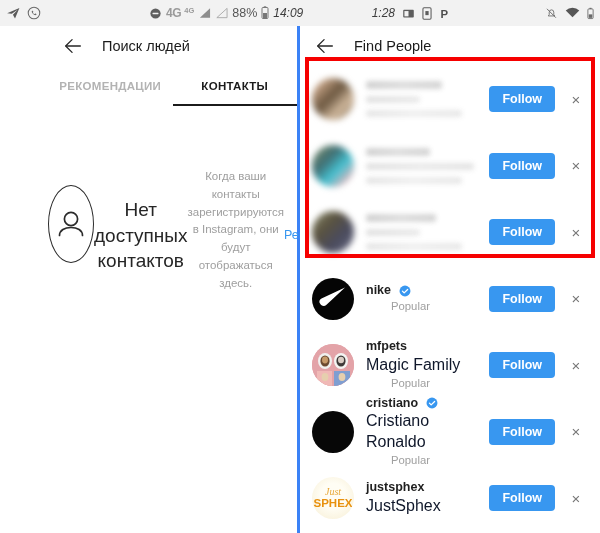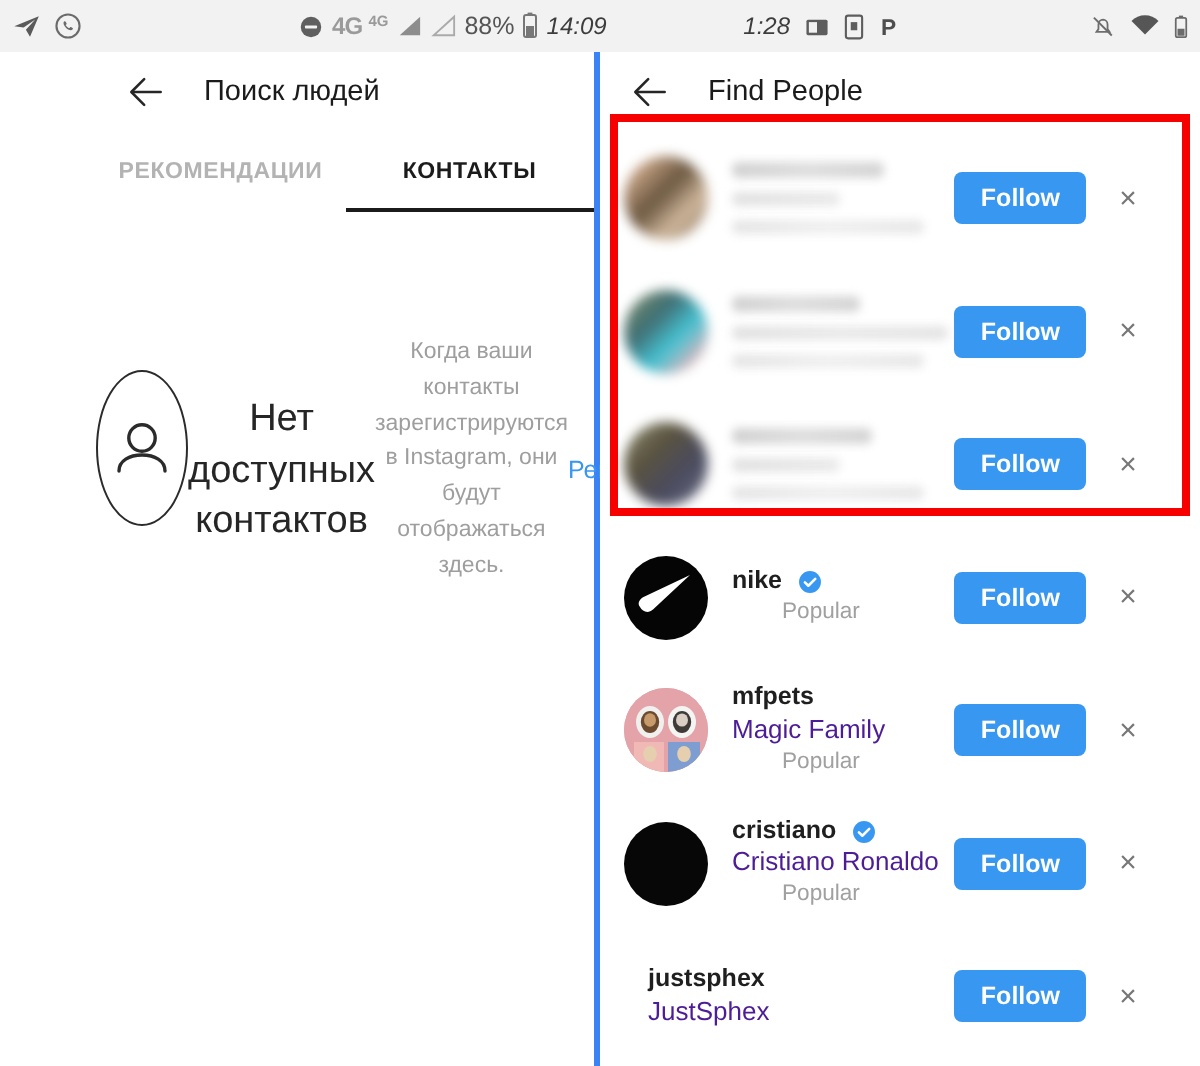--- a/index.html
+++ b/index.html
@@ -46,25 +46,25 @@
   
   .empty{padding-top:50px; display:flex; flex-direction:row; align-items:center; text-align:center;}
   .empty-circle{width:78px;height:78px;border:1.6px solid #2b2b2b;border-radius:50%;
     display:flex;align-items:center;justify-content:center;}
   .empty-title{margin-top:22px; font-size:19px; color:#262626; line-height:1.35; font-weight:400; width:240px;}
   .empty-sub{margin-top:12px; font-size:11.5px; color:#9e9e9e; line-height:1.55; width:236px;}
   .empty-link{margin-top:22px; font-size:12.5px; color:#3897f0; font-weight:400; cursor:pointer;}
 
   
   .list{position:relative;}
-  .row{display:flex; align-items:center; height:66.5px; padding:0 24px 0 12px;}
+  .row{display:flex; align-items:center; height:66.5px; padding:0 12px 0 12px;}
   .avatar{width:42px;height:42px;border-radius:50%;flex:0 0 42px;overflow:hidden;position:relative;background:#ddd;}
   .meta{flex:1; min-width:0; margin-left:12px; display:flex; flex-direction:column; justify-content:center;}
   .uname{display:flex; align-items:center; gap:8px; font-size:12.5px; font-weight:700; color:#1f1f1f; line-height:1.25;}
-  .ufull{font-size:13px; color:#4c1d95; line-height:1.3;}
+  .ufull{font-size:16px; color:#0f172a; line-height:1.3;}
   .unote{font-size:11.3px; color:#a0a0a0; line-height:1.35;margin-left:25px;}
   .follow{background:#3897f0; color:#fff; border:none; border-radius:4px;
     font-size:12.5px; font-weight:700; padding:6px 13px; cursor:pointer;
     font-family:"Liberation Sans", sans-serif; flex:0 0 auto;}
   .closebtn{width:24px;height:24px;margin-left:9px;display:flex;align-items:center;justify-content:center;
     color:#777; font-size:15px; cursor:pointer; flex:0 0 24px;}
 
   .verified{width:12px;height:12px;flex:0 0 12px;display:inline-block;}
 
   
@@ -318,20 +318,26 @@
             </span>
           </div>
           <div class="ufull">Cristiano Ronaldo</div>
           <div class="unote">Popular</div>
         </div>
         <button class="follow" style="background: rgb(56, 151, 240);">Follow</button>
         <div class="closebtn">×</div>
       </div>
 
       <div class="row">
+        <div class="avatar sphex-bg">
+          <svg width="42" height="42" viewBox="0 0 42 42">
+            <text x="21" y="18" text-anchor="middle" font-family="Liberation Serif, serif" font-size="10" font-style="italic" fill="#e8a83a">Just</text>
+            <text x="21" y="30" text-anchor="middle" font-family="Liberation Sans, sans-serif" font-size="11.5" font-weight="700" fill="#e8910f">SPHEX</text>
+          </svg>
+        </div>
         <div class="meta">
           <div class="uname">
             <span>justsphex</span>
           </div>
           <div class="ufull">JustSphex</div>
         </div>
         <button class="follow" style="background: rgb(56, 151, 240);">Follow</button>
         <div class="closebtn">×</div>
       </div>
 

